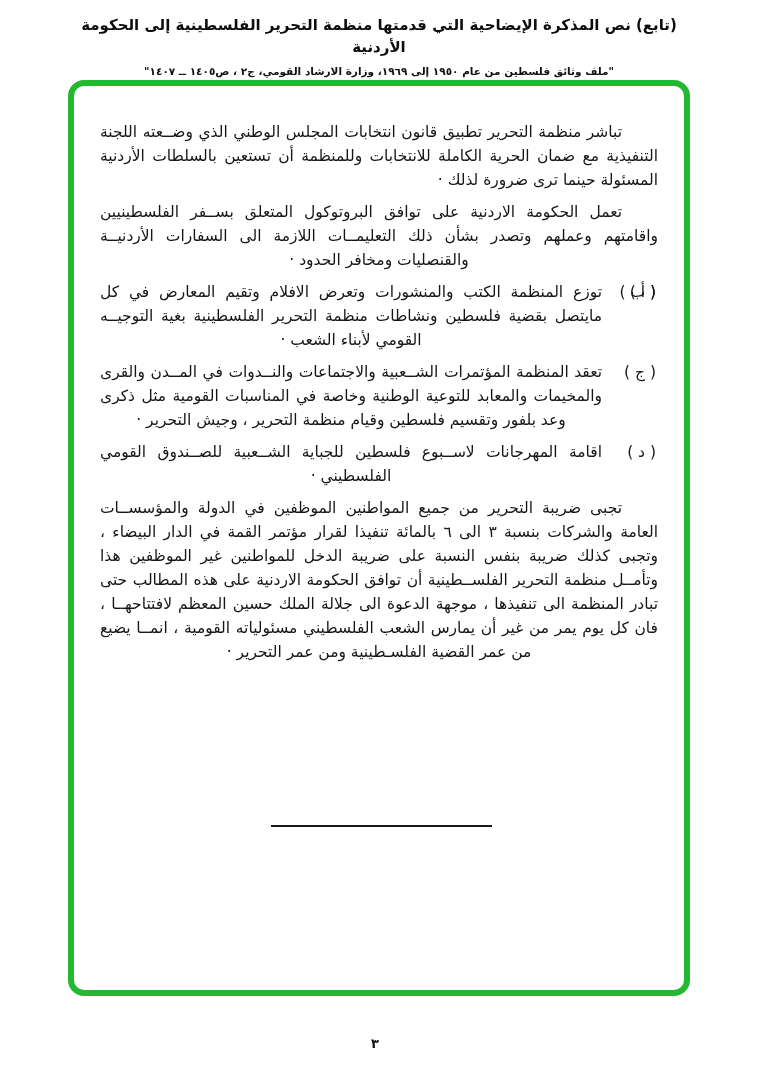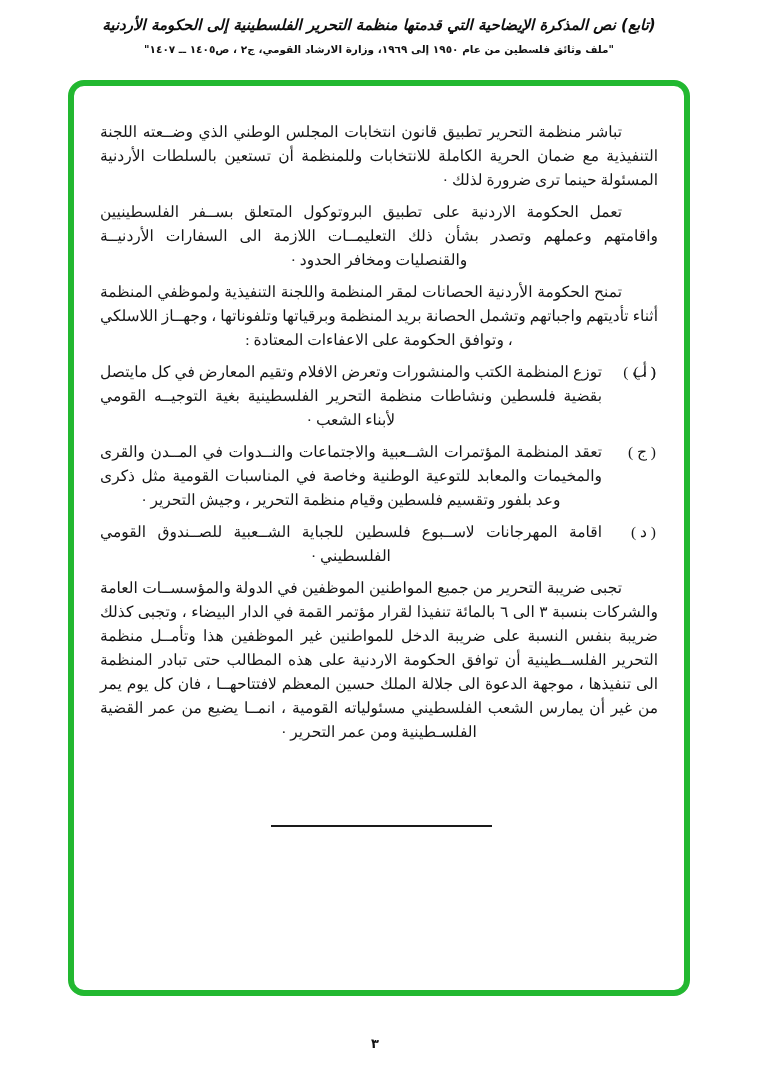--- a/index.html
+++ b/index.html
@@ -1,29 +1,29 @@
 <!DOCTYPE html>
 <html lang="ar"><head>
 <meta charset="utf-8">
 <style>
   html,body{margin:0;padding:0;}
   body{
     width:758px;height:1078px;position:relative;background:#ffffff;
     font-family:"DejaVu Sans", sans-serif;color:#141414;overflow:hidden;
   }
   .header{position:absolute;top:14px;left:0;width:758px;text-align:center;direction:rtl;}
-  .header-title{font-size:15px;font-weight:bold;line-height:22px;padding:0 70px;color:#0d0d0d;font-style:italic;}
+  .header-title{font-size:15px;font-weight:bold;line-height:22px;padding:0 70px;color:#0d0d0d;}
   .header-source{margin-top:7px;font-size:10.5px;font-weight:bold;color:#111;}
   .frame{
     position:absolute;left:68px;top:80px;width:610px;height:904px;
     border:6px solid #22b830;border-radius:16px;background:transparent;
   }
   .content{
     position:absolute;top:120px;left:100px;width:558px;
-    direction:rtl;text-align:justify;font-size:15.5px;line-height:24px;color:#161616;font-family:Liberation Serif, serif;
+    direction:rtl;text-align:justify;font-size:15.5px;line-height:24px;color:#161616;
   }
   .para{margin:0 0 8px;text-indent:36px;text-align-last:center;}
   .para.last-start{text-align-last:right;}
   .item{position:relative;margin:0 0 8px;padding-right:56px;text-align-last:center;}
   .item .marker{position:absolute;right:2px;top:0;white-space:nowrap;}
   .divider{position:absolute;top:825px;left:271px;width:221px;height:2px;background:#1a1a1a;}
   .pagenum{
     position:absolute;top:1036px;left:0;width:750px;text-align:center;
     font-size:13px;font-weight:bold;color:#111;direction:rtl;
   }
@@ -33,22 +33,21 @@
 
 <div class="header">
   <div class="header-title">(تابع) نص المذكرة الإيضاحية التي قدمتها منظمة التحرير الفلسطينية إلى الحكومة الأردنية</div>
   <div class="header-source">"ملف وثائق فلسطين من عام ١٩٥٠ إلى ١٩٦٩، وزارة الارشاد القومي، ج٢ ، ص١٤٠٥ ــ ١٤٠٧"</div>
 </div>
 
 <div class="frame" style="border-color: rgb(34, 184, 48);"></div>
 
 <div class="content">
   <p class="para last-start">تباشر منظمة التحرير تطبيق قانون انتخابات المجلس الوطني الذي وضــعته اللجنة التنفيذية مع ضمان الحرية الكاملة للانتخابات وللمنظمة أن تستعين بالسلطات الأردنية المسئولة حينما ترى ضرورة لذلك ·</p>
-  <p class="para">تعمل الحكومة الاردنية على تطبيق البروتوكول المتعلق بســفر الفلسطينيين واقامتهم وعملهم وتصدر بشأن ذلك التعليمــات اللازمة الى السفارات الأردنيــة والقنصليات ومخافر الحدود ·</p>
-  <p class="para">تمنح الحكومة الأردنية الحصانات لمقر المنظمة واللجنة التنفيذية ولموظفي المنظمة أثناء تأديتهم واجباتهم وتشمل الحصانة بريد المنظمة وبرقياتها وتلفوناتها ، وجهــاز اللاسلكي ، وتوافق الحكومة على الاعفاءات المعتادة :</p>
+  <p class="para">تعمل الحكومة الاردنية على توافق البروتوكول المتعلق بســفر الفلسطينيين واقامتهم وعملهم وتصدر بشأن ذلك التعليمــات اللازمة الى السفارات الأردنيــة والقنصليات ومخافر الحدود ·</p>
 
   <div class="item">
     <span class="marker">( أ )</span>
   </div>
   <div class="item">
     <span class="marker">( ب )</span>
     <span>توزع المنظمة الكتب والمنشورات وتعرض الافلام وتقيم المعارض في كل مايتصل بقضية فلسطين ونشاطات منظمة التحرير الفلسطينية بغية التوجيــه القومي لأبناء الشعب ·</span>
   </div>
   <div class="item">
     <span class="marker">( ج )</span>

